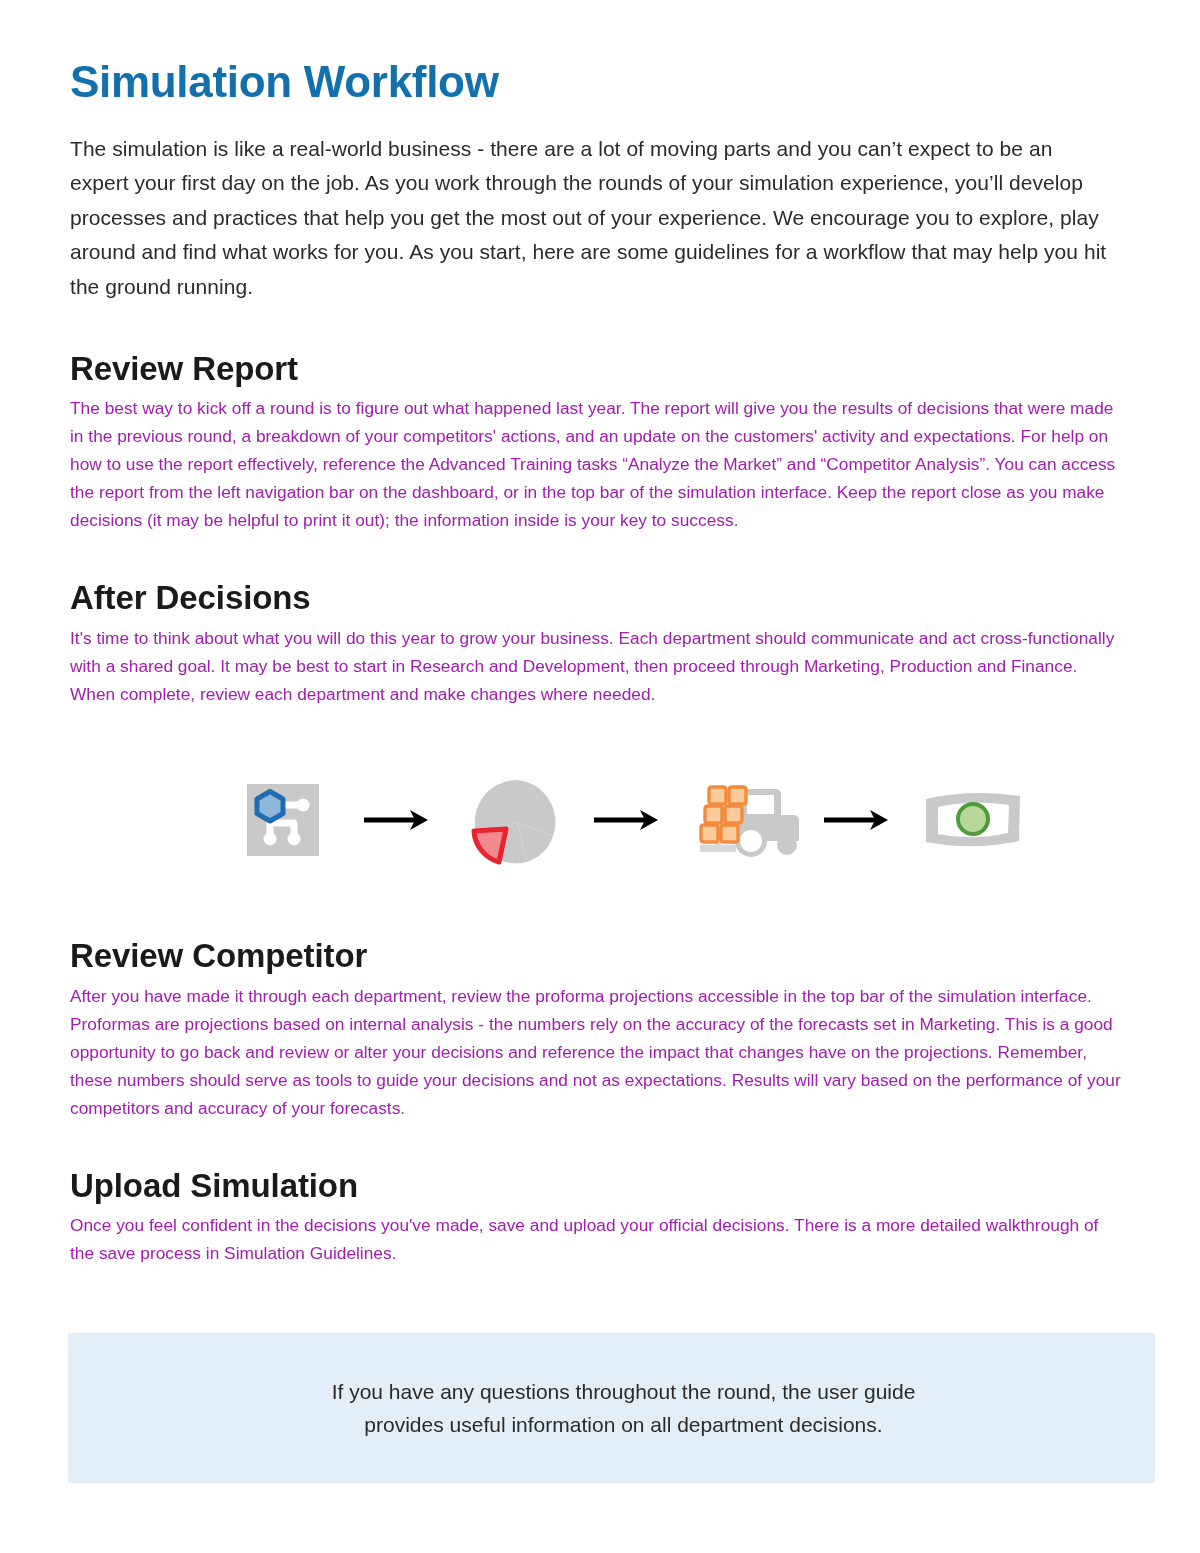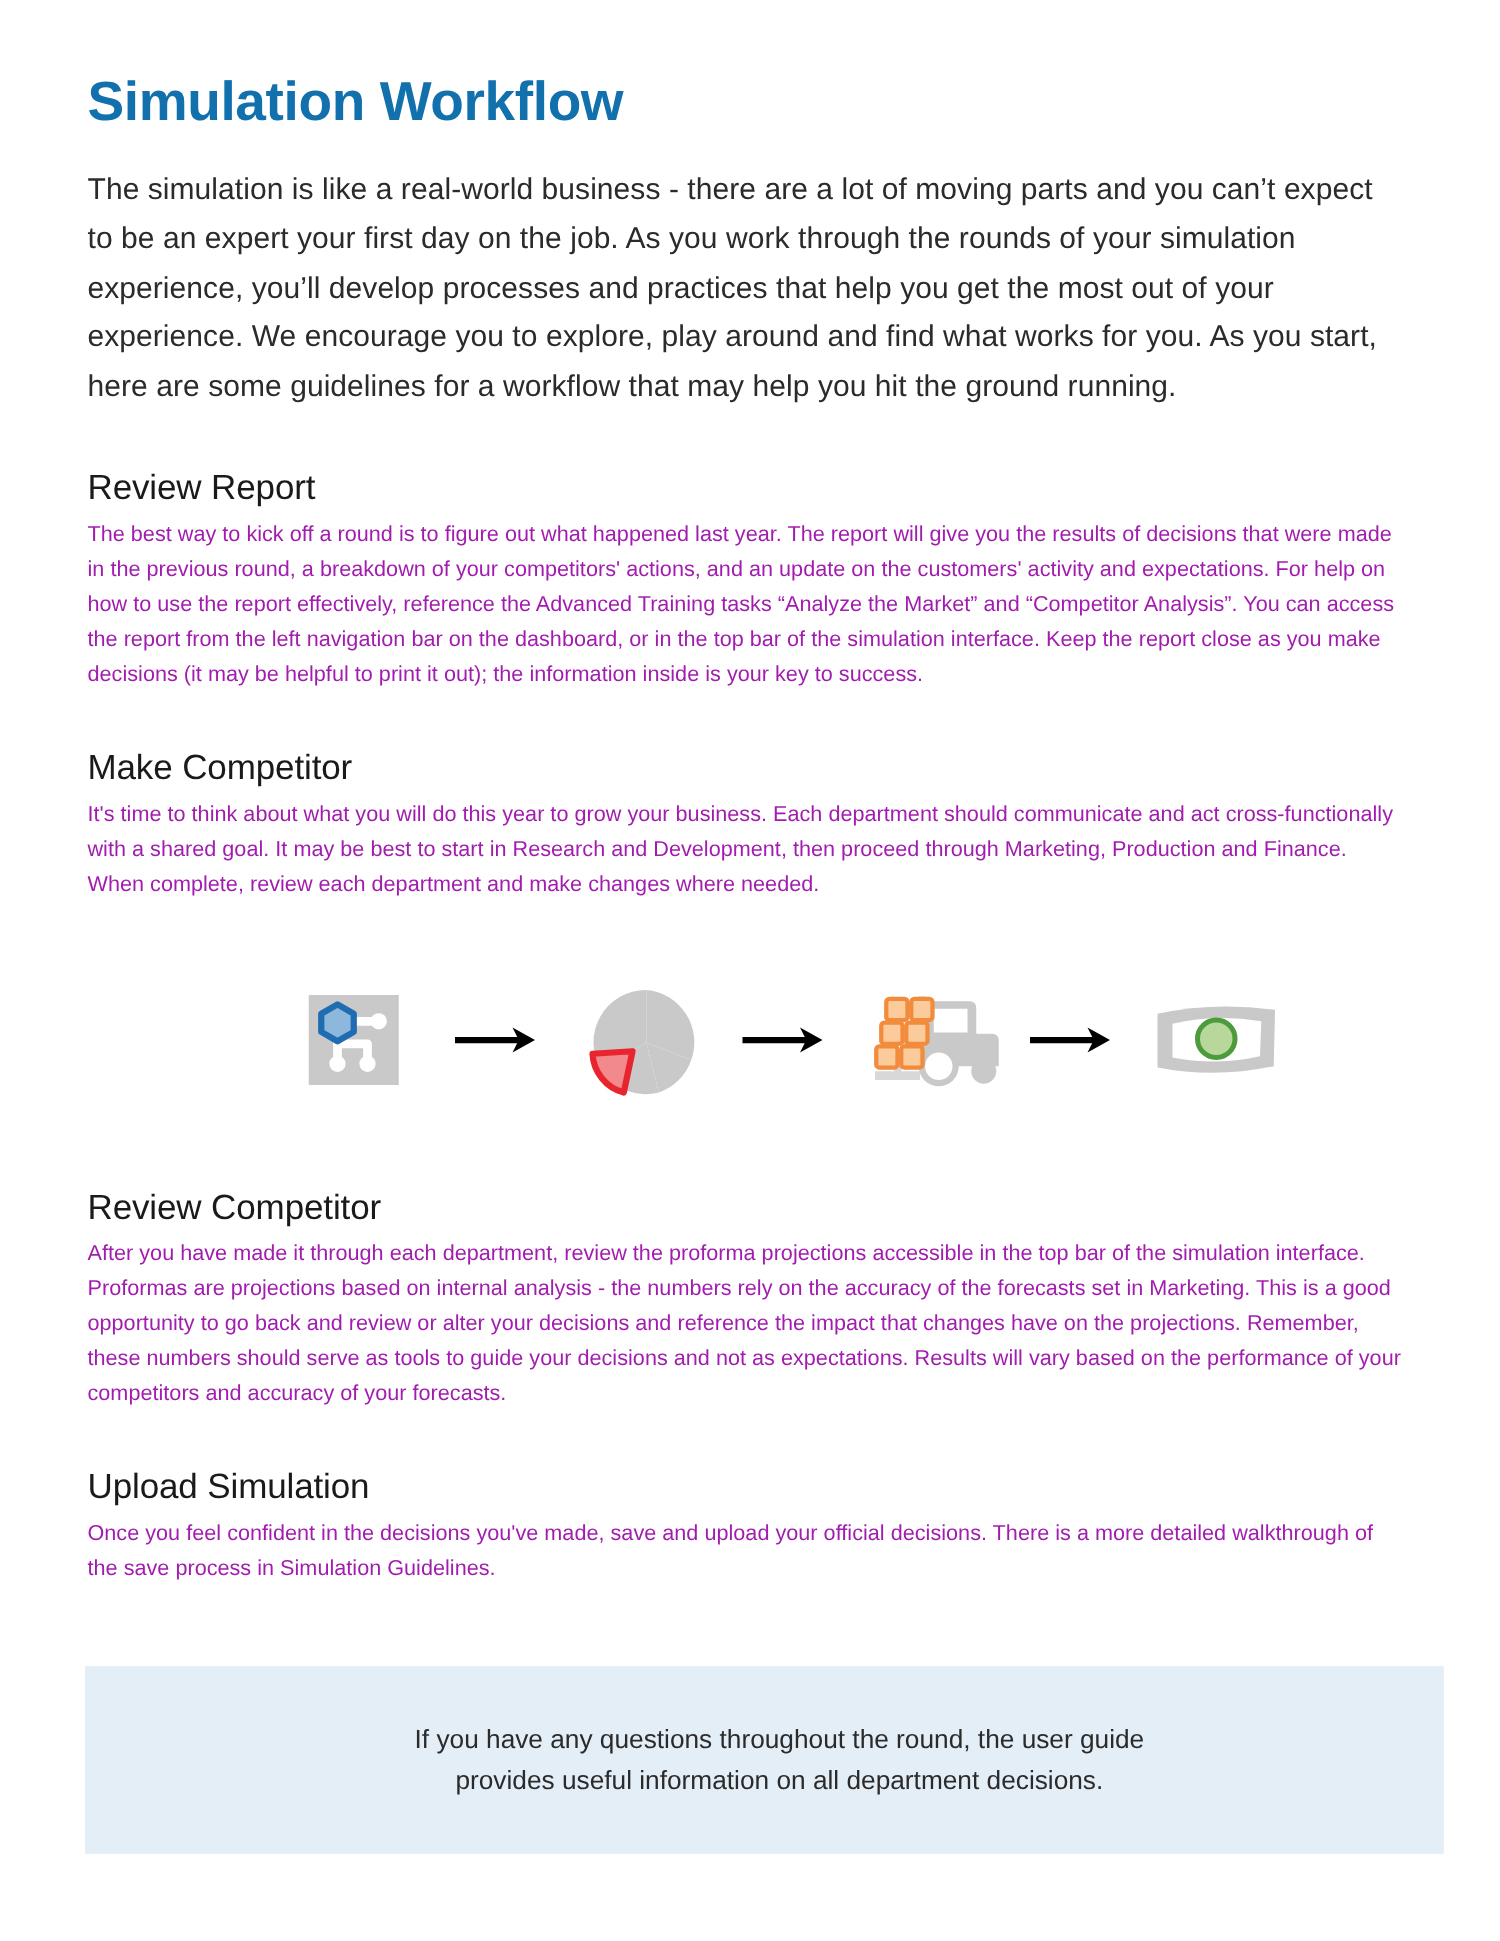--- a/index.html
+++ b/index.html
@@ -28,31 +28,31 @@
     font-size: 44px;
     line-height: 1.08;
     font-weight: 700;
     letter-spacing: -0.3px;
     color: #1271ad;
   }
 
   .intro {
     margin: 26px 0 0 0;
     width: 1043px;
-    font-size: 24px;
+    font-size: 21px;
     line-height: 1.65;
     color: #2b2b2b;
     letter-spacing: 0.05px;
   }
 
   h2.section-heading {
     margin: 44px 0 4px 0;
-    font-size: 28px;
+    font-size: 33px;
     line-height: 1.2;
-    font-weight: 400;
+    font-weight: 700;
     color: #1a1a1a;
     letter-spacing: -0.1px;
   }
 
   p.section-body {
     margin: 6px 0 0 0;
     width: 1055px;
     font-size: 17.3px;
     line-height: 1.62;
     color: #a21caf;
@@ -113,21 +113,21 @@
 
 <div class="page">
 
   <h1 class="doc-title">Simulation Workflow</h1>
 
   <p class="intro">The simulation is like a real-world business - there are a lot of moving parts and you can’t expect to be an expert your first day on the job. As you work through the rounds of your simulation experience, you’ll develop processes and practices that help you get the most out of your experience. We encourage you to explore, play around and find what works for you. As you start, here are some guidelines for a workflow that may help you hit the ground running.</p>
 
   <h2 class="section-heading">Review Report</h2>
   <p class="section-body">The best way to kick off a round is to figure out what happened last year. The report will give you the results of decisions that were made in the previous round, a breakdown of your competitors' actions, and an update on the customers' activity and expectations. For help on how to use the report effectively, reference the Advanced Training tasks “Analyze the Market” and “Competitor Analysis”. You can access the report from the left navigation bar on the dashboard, or in the top bar of the simulation interface. Keep the report close as you make decisions (it may be helpful to print it out); the information inside is your key to success.</p>
 
-  <h2 class="section-heading">Make Competitor</h2>
+  <h2 class="section-heading">After Decisions</h2>
   <p class="section-body">It's time to think about what you will do this year to grow your business. Each department should communicate and act cross-functionally with a shared goal. It may be best to start in Research and Development, then proceed through Marketing, Production and Finance. When complete, review each department and make changes where needed.</p>
 
   <div class="flow-row">
 
     <div class="flow-step">
       <span>
         <svg width="88" height="88" viewBox="0 0 88 88" aria-hidden="true">
           <rect x="8" y="8" width="72" height="72" fill="#c9c9c9"></rect>
           <path d="M31 29 H64" stroke="#ffffff" stroke-width="7" fill="none" stroke-linecap="round"></path>
           <path d="M31 29 V63" stroke="#ffffff" stroke-width="7" fill="none" stroke-linecap="round"></path>

